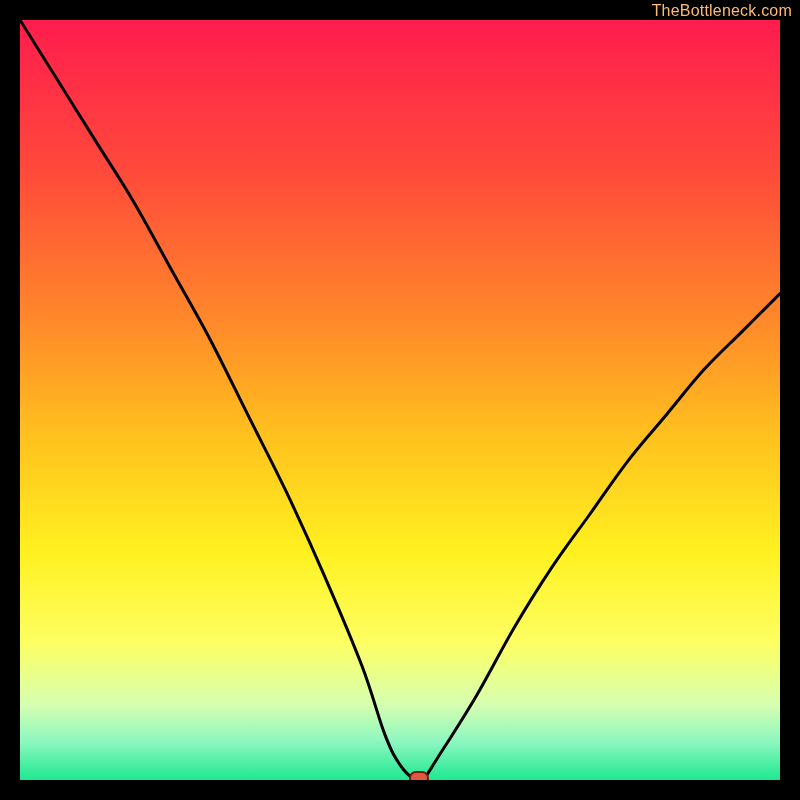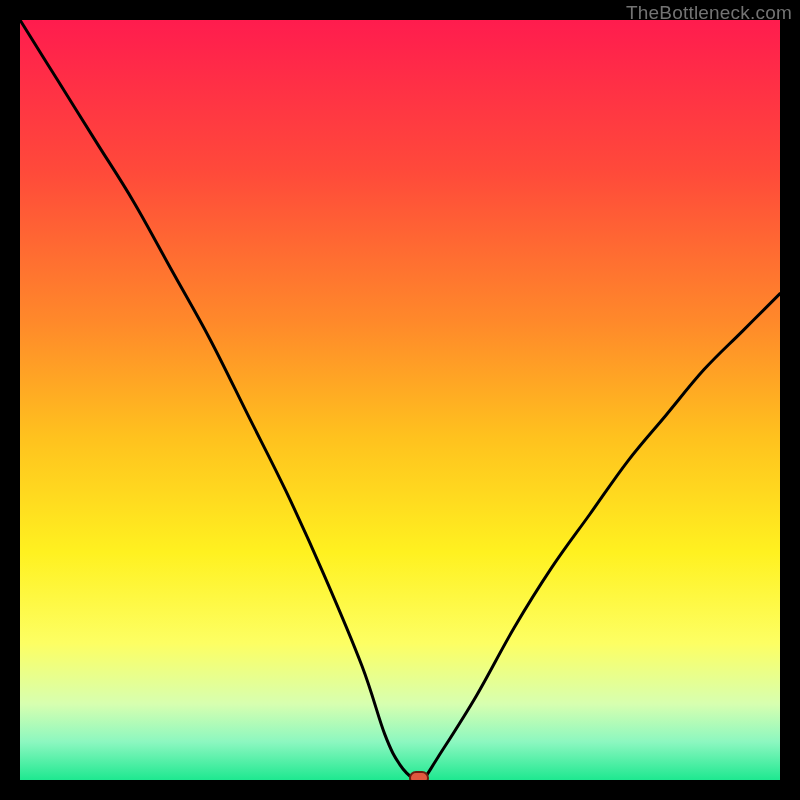--- a/index.html
+++ b/index.html
@@ -14,22 +14,22 @@
   .frame {
     position: relative;
     width: 800px;
     height: 800px;
     background: #000;
   }
   .watermark {
     position: absolute;
     top: 2px;
     right: 8px;
-    color: #737373;
-    font-size: 19px;
+    color: #fdba74;
+    font-size: 16px;
     font-weight: 500;
     letter-spacing: 0.2px;
     z-index: 50;
   }
   .plot {
     position: absolute;
     left: 20px;
     top: 20px;
     width: 760px;
     height: 760px;

